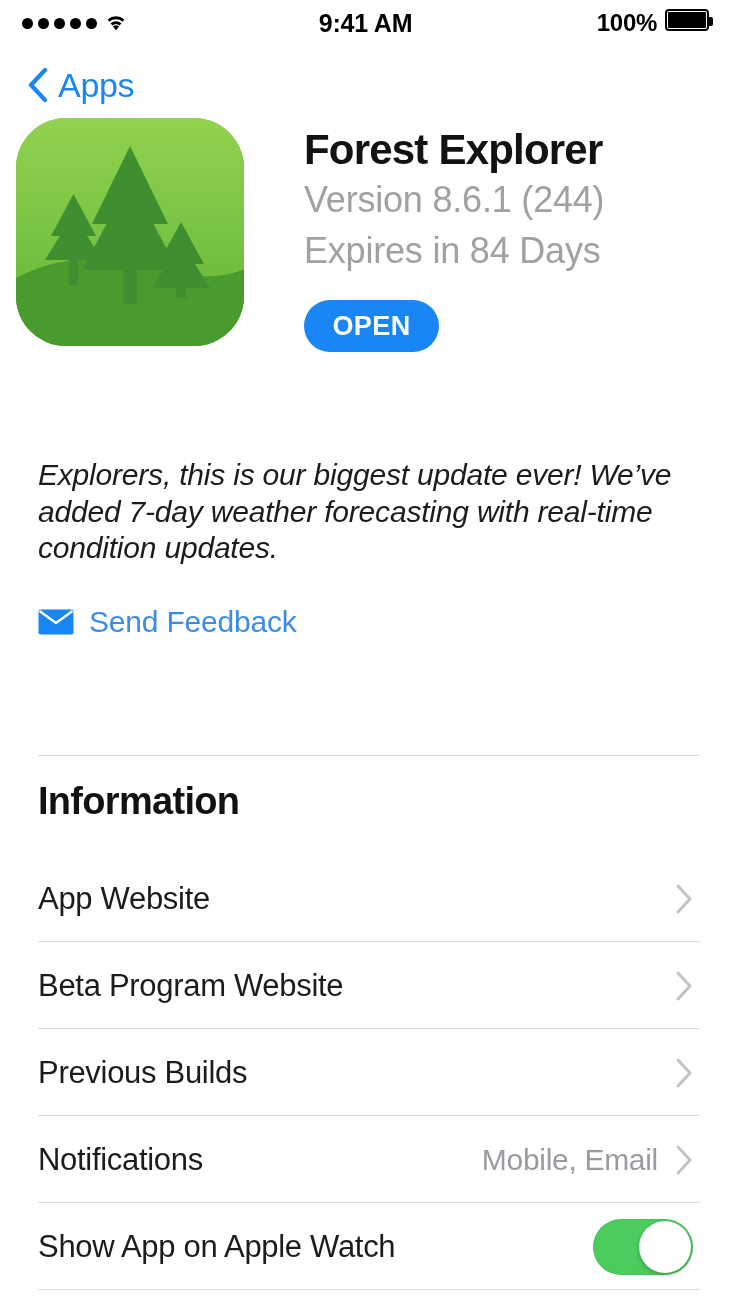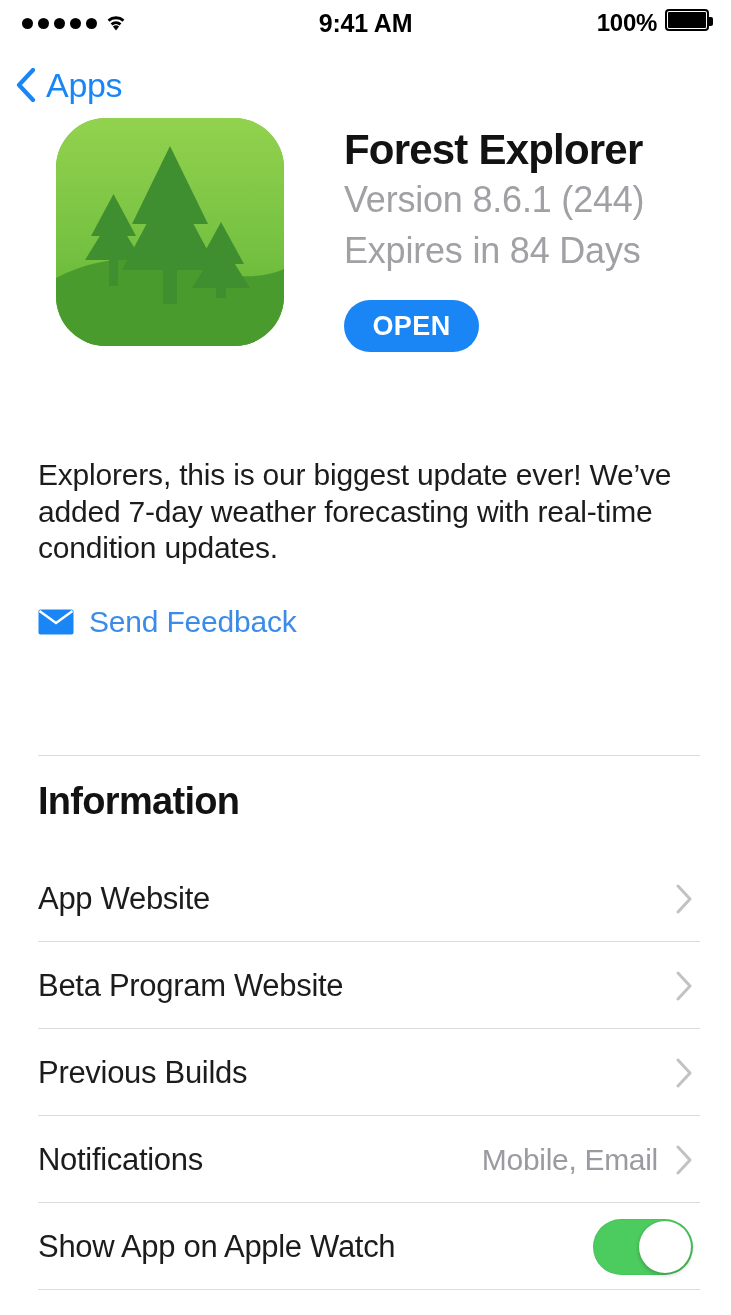--- a/index.html
+++ b/index.html
@@ -73,21 +73,21 @@
     border-radius: 0 2px 2px 0;
   }
 
   
   .navbar {
     position: absolute;
     top: 56px; left: 0;
     width: 731px; height: 58px;
     display: flex;
     align-items: center;
-    padding-left: 16px;
+    padding-left: 28px;
   }
   .back-btn {
     display: flex;
     align-items: center;
     gap: 10px;
     cursor: pointer;
   }
   .back-chevron {
     width: 20px; height: 34px;
     display: block;
@@ -97,21 +97,21 @@
     color: #1a86f5;
     letter-spacing: -0.3px;
   }
 
   
   .app-header {
     position: absolute;
     top: 118px; left: 0;
     width: 731px;
     display: flex;
-    padding-left: 56px;
+    padding-left: 16px;
   }
   .app-icon {
     width: 228px; height: 228px;
     border-radius: 50px;
     background: linear-gradient(180deg, #8ed04a 0%, #74c040 52%, #5fb032 100%);
     box-shadow: inset 0 0 0 1px rgba(0,0,0,0.10);
     flex: none;
     overflow: hidden;
     position: relative;
   }
@@ -163,20 +163,21 @@
     color: #121212;
     letter-spacing: -0.7px;
   }
   .notes {
     margin-top: 27px;
     font-size: 30px;
     color: #1c1c1c;
     line-height: 1.22;
     letter-spacing: -0.2px;
     max-width: 660px;
+    font-style: italic;
   }
   .feedback-link {
     margin-top: 38px;
     display: inline-flex;
     align-items: center;
     gap: 15px;
     cursor: pointer;
   }
   .env-icon { width: 36px; height: 26px; display: block; }
   .feedback-label {

